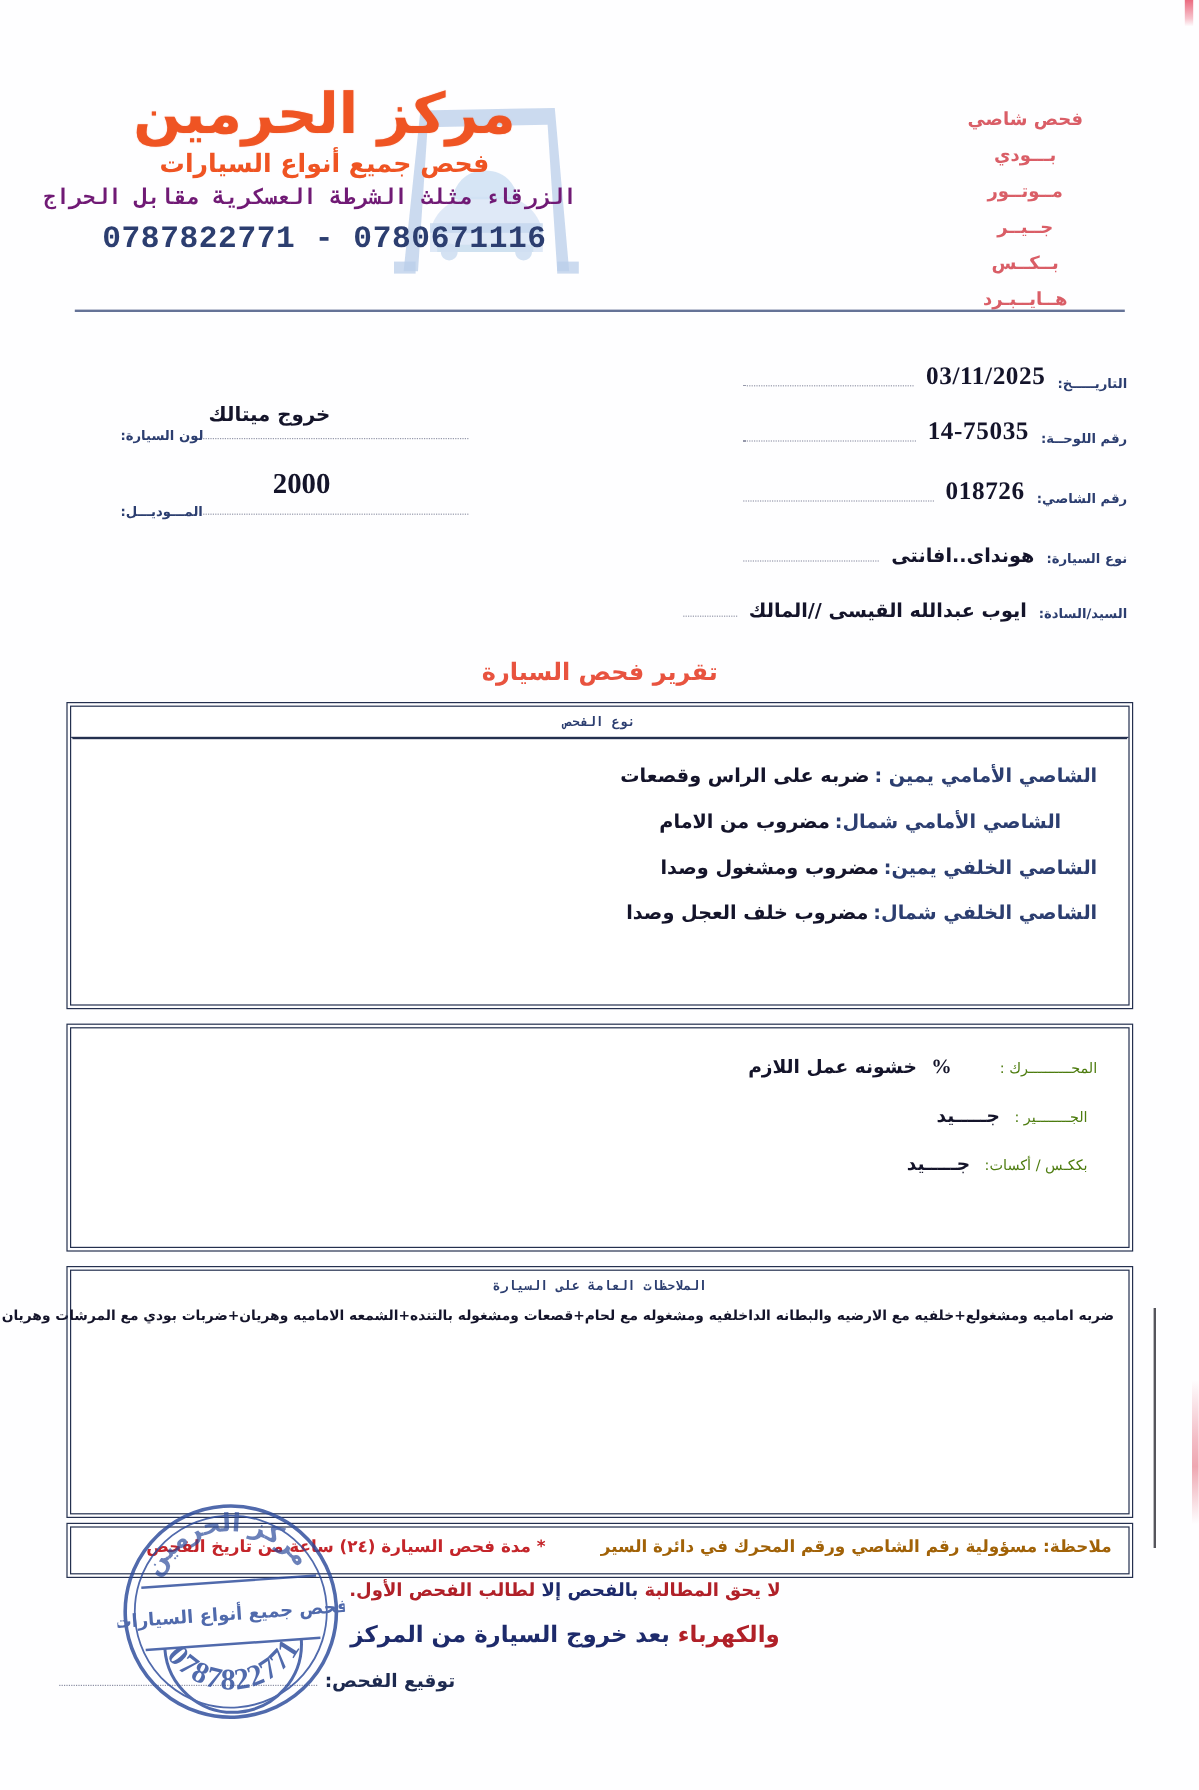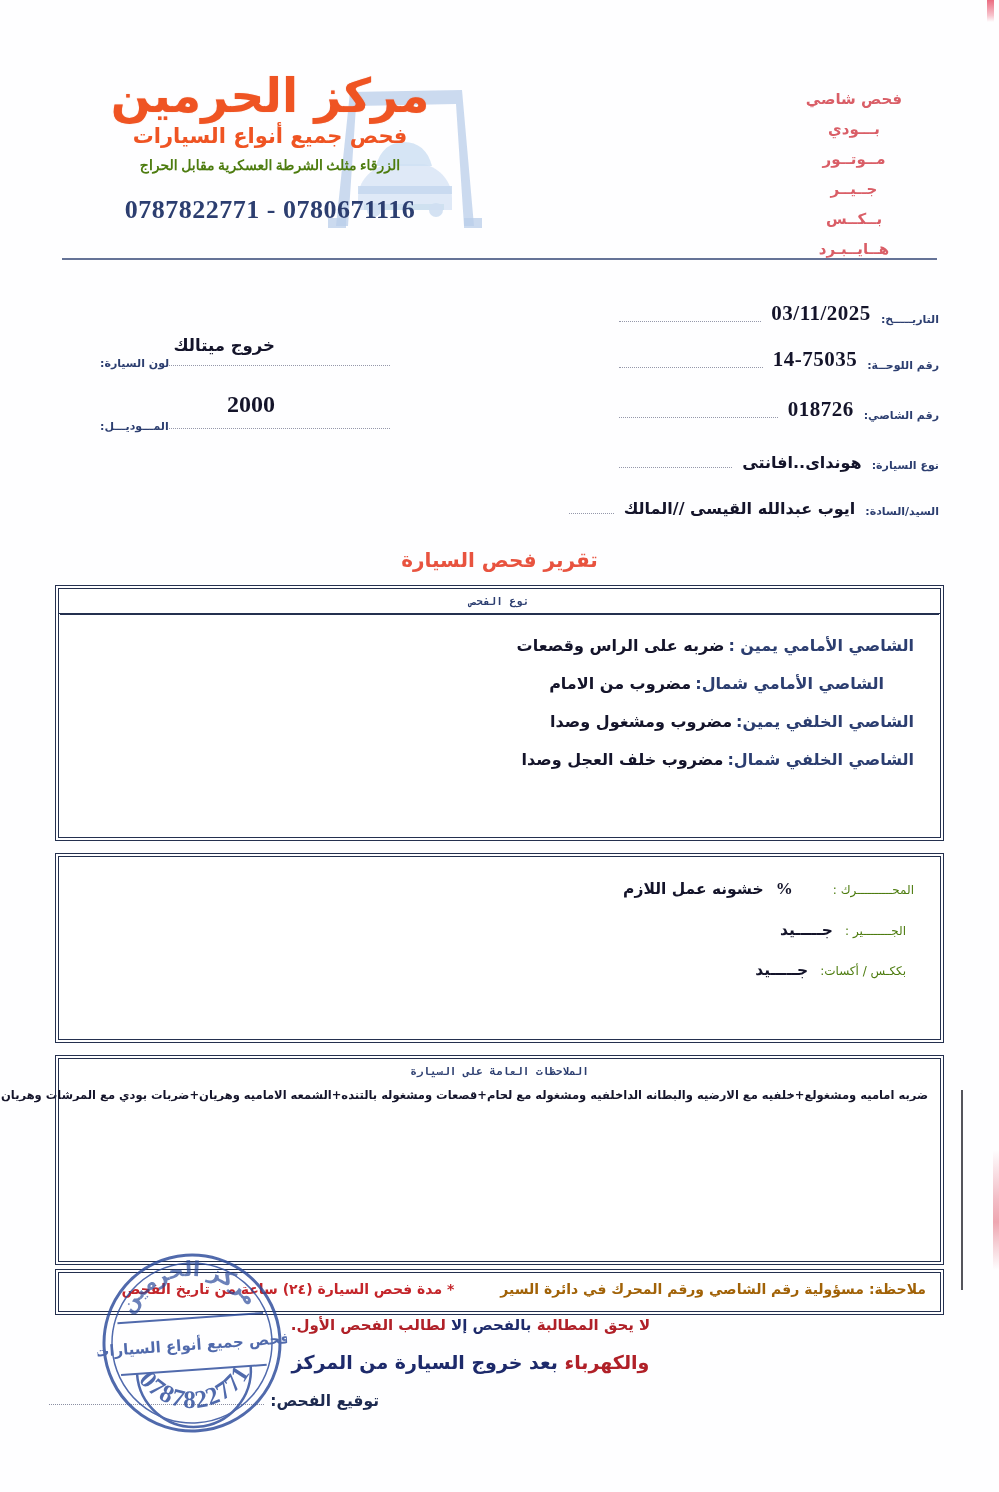--- a/index.html
+++ b/index.html
@@ -82,37 +82,37 @@
   }
   .brand-sub {
     color: #ef5423;
     font-family: "DejaVu Sans", sans-serif;
     font-weight: bold;
     font-size: 21px;
     line-height: 26px;
     margin-top: 1px;
   }
   .brand-addr {
-    color: #4d7c0f;
-    font-family: Liberation Serif, serif;
-    font-weight: bold;
-    font-size: 14px;
+    color: #701a75;
+    font-family: Liberation Mono, monospace;
+    font-weight: bold;
+    font-size: 18px;
     line-height: 22px;
     margin-top: 6px;
     white-space: nowrap;
     letter-spacing: .2px;
   }
   .brand-phones {
     color: #2c3e70;
-    font-family: Liberation Serif, serif;
+    font-family: Liberation Mono, monospace;
     font-weight: bold;
     font-size: 26px;
     line-height: 30px;
     direction: ltr;
-    margin-top: 18px;
+    margin-top: 7px;
     letter-spacing: .5px;
   }
   .header-rule {
     position: absolute;
     top: 258px; left: 62px; right: 62px;
     height: 2px;
     background: #4a5a85;
     opacity: .85;
   }
 

